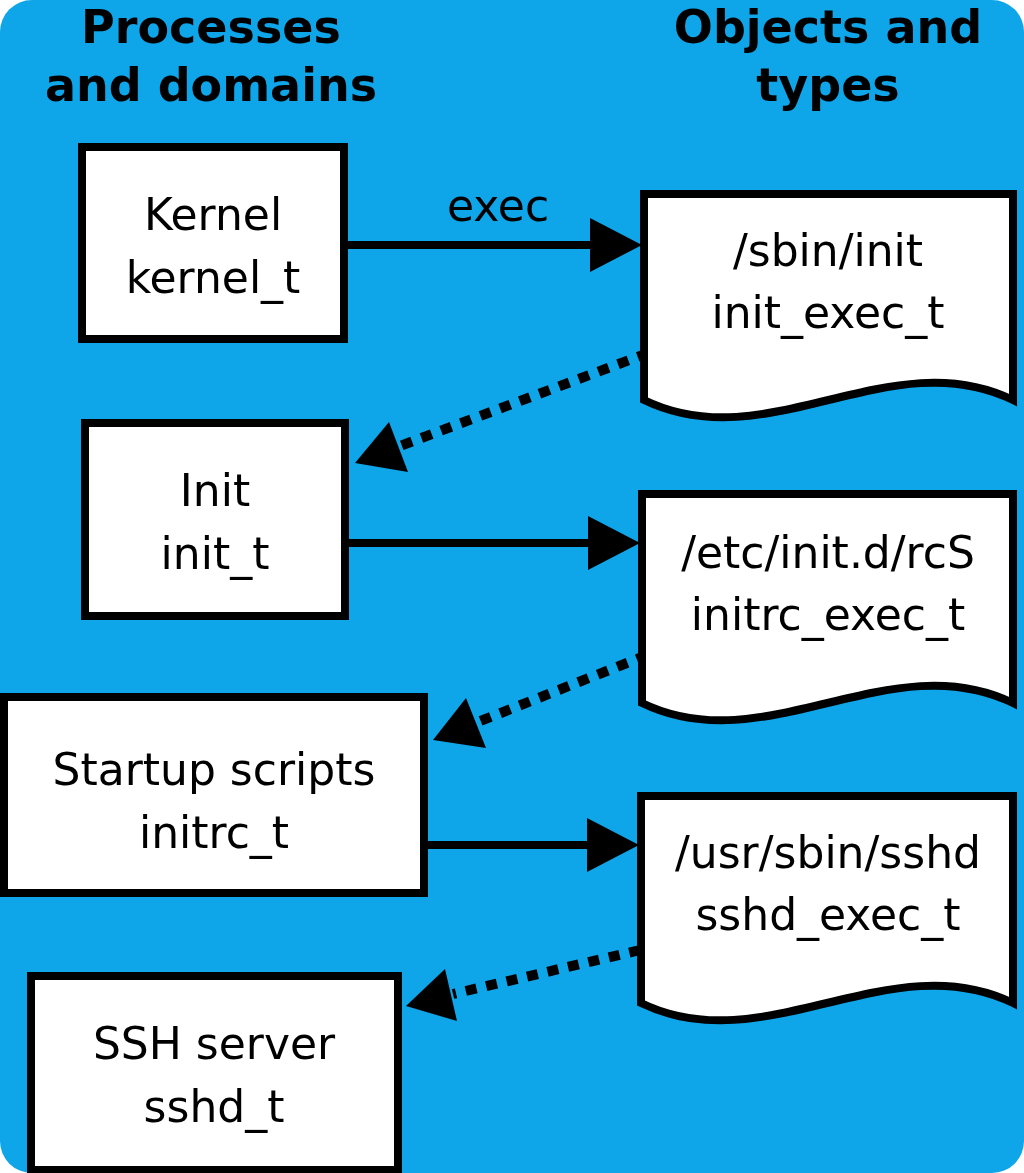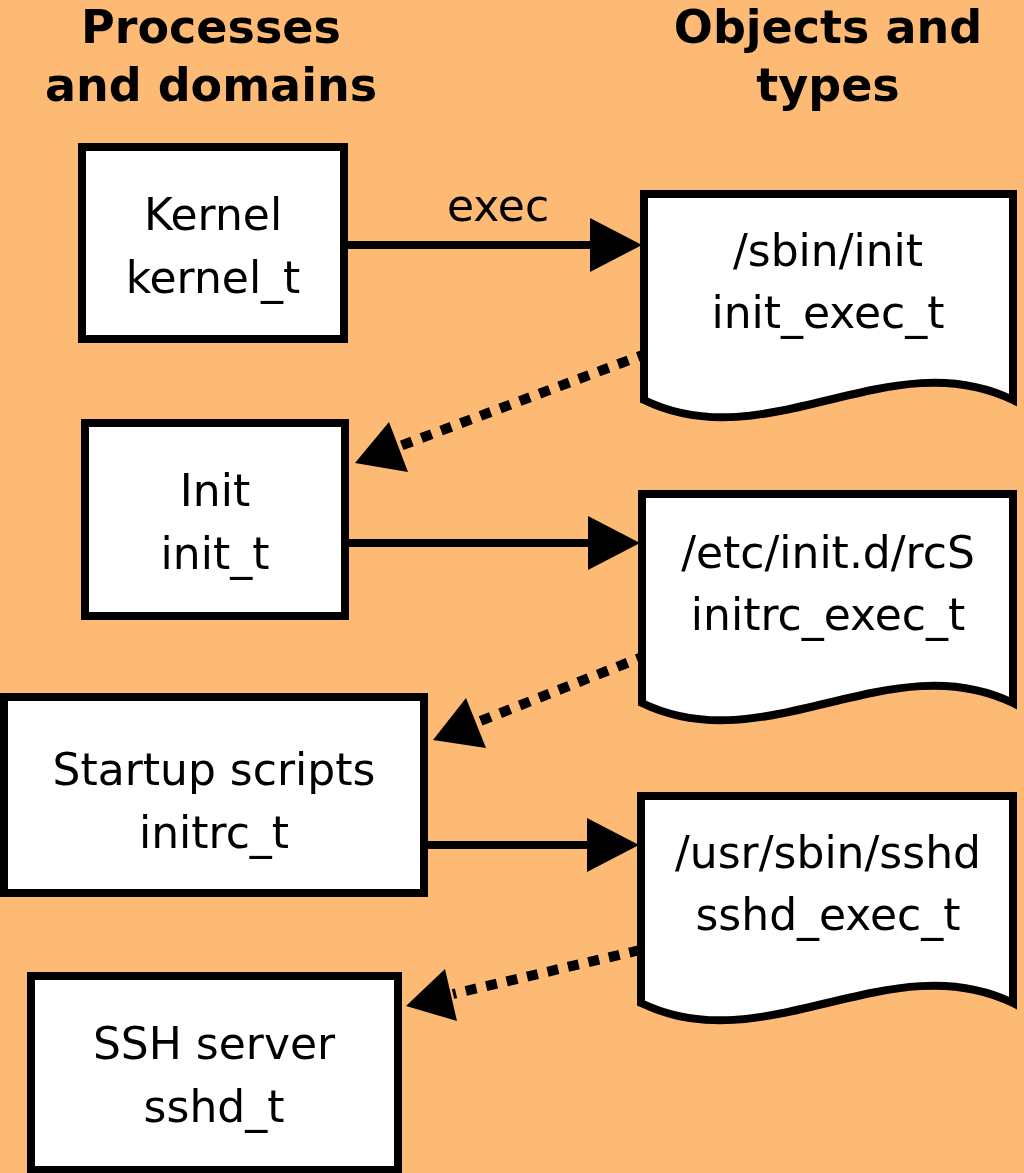--- a/index.html
+++ b/index.html
@@ -8,21 +8,22 @@
     width: 1024px;
     height: 1173px;
     background: #ffffff;
     overflow: hidden;
     font-family: "DejaVu Sans", sans-serif;
   }
   .diagram-wrap {
     position: relative;
     width: 1024px;
     height: 1173px;
-    background: #fdba74;
+    background: #0ea5e9;
+    border-radius: 32px;
   }
   svg { display: block; }
   text {
     fill: #000000;
     font-family: "DejaVu Sans", "Liberation Sans", sans-serif;
   }
   .col-header {
     font-size: 46px;
     font-weight: bold;
   }

